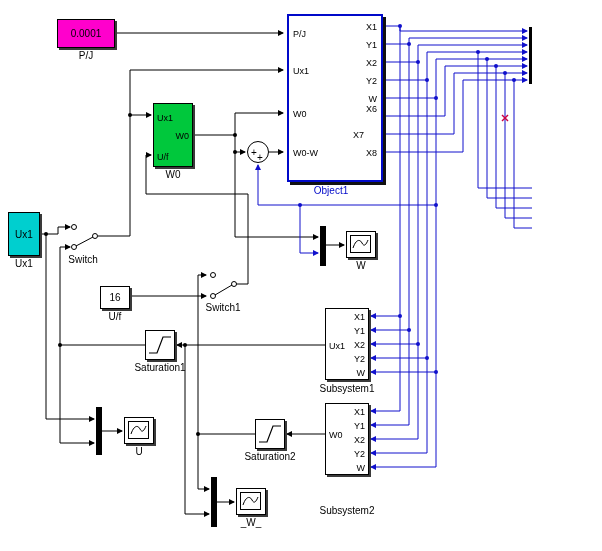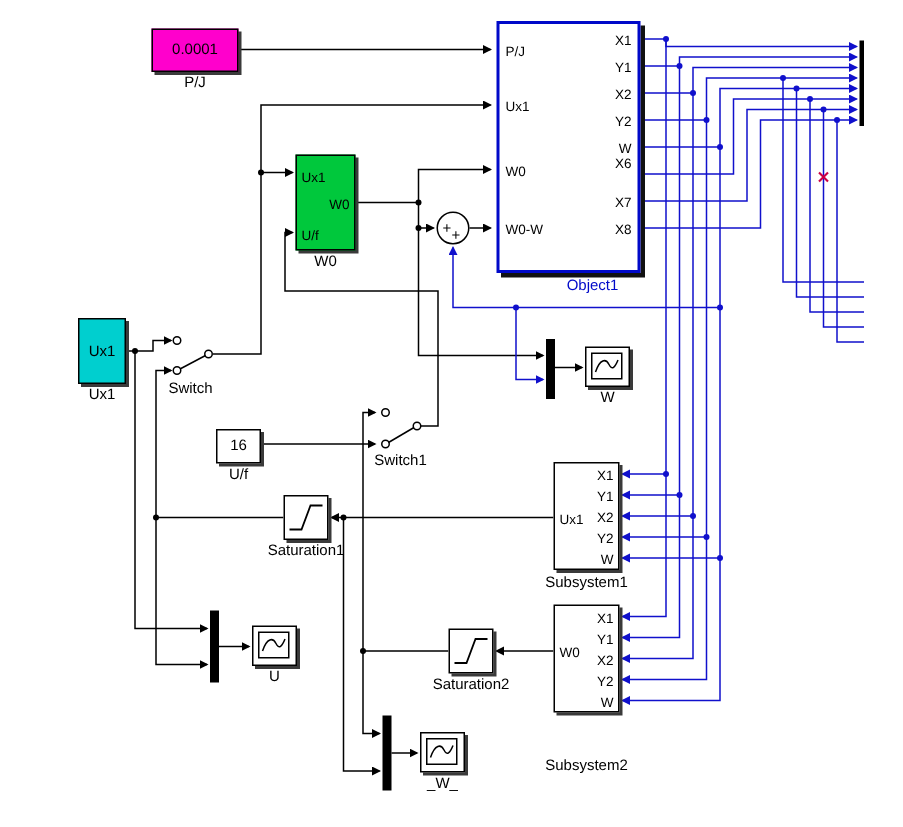--- a/index.html
+++ b/index.html
@@ -1,17 +1,17 @@
 <!DOCTYPE html>
 <html><head>
 <meta charset="utf-8">
 <style>
   html,body{margin:0;padding:0;background:#fff;}
   .canvas{position:relative;width:532px;height:551px;background:#ffffff;
-          font-family:"Liberation Sans",sans-serif;overflow:hidden;margin-left:44px;}
+          font-family:"Liberation Sans",sans-serif;overflow:hidden;}
   .wires{position:absolute;left:0;top:0;z-index:1;}
   .blk{position:absolute;border:1px solid #000;background:#fff;
        box-shadow:2px 2px 0 #3a3a3a;box-sizing:border-box;z-index:2;}
   .object1{border:2px solid #0009c9;box-shadow:3px 3px 0 #111;}
   .val{display:flex;align-items:center;justify-content:center;height:100%;
        font-size:10px;color:#000;}
   .lbl{position:absolute;font-size:10px;color:#000;transform:translateX(-50%);
        white-space:nowrap;z-index:2;}
   .lbl.blue{color:#0009c9;}
   .pin{position:absolute;font-size:9px;line-height:10px;color:#000;}
@@ -192,24 +192,24 @@
     <span class="pin" style="left:4px;top:13px">P/J</span>
     <span class="pin" style="left:4px;top:50px">Ux1</span>
     <span class="pin" style="left:4px;top:93px">W0</span>
     <span class="pin" style="left:4px;top:132px">W0-W</span>
     <span class="pin" style="right:4px;top:6px">X1</span>
     <span class="pin" style="right:4px;top:24px">Y1</span>
     <span class="pin" style="right:4px;top:42px">X2</span>
     <span class="pin" style="right:4px;top:60px">Y2</span>
     <span class="pin" style="right:4px;top:78px">W</span>
     <span class="pin" style="right:4px;top:88px">X6</span>
-    <span class="pin" style="right:4px;top:114px">X7</span>
+    <span class="pin" style="right:17px;top:114px">X7</span>
     <span class="pin" style="right:4px;top:132px">X8</span>
   </div>
-  <div class="lbl blue" style="left:351px;top:185px">Object1</div>
+  <div class="lbl blue" style="left:331px;top:185px">Object1</div>
 
   <div class="blk" style="left:325px;top:308px;width:44px;height:72px">
     <span class="pin" style="left:3px;top:32px">Ux1</span>
     <span class="pin" style="right:3px;top:3px">X1</span>
     <span class="pin" style="right:3px;top:17px">Y1</span>
     <span class="pin" style="right:3px;top:31px">X2</span>
     <span class="pin" style="right:3px;top:45px">Y2</span>
     <span class="pin" style="right:3px;top:59px">W</span>
   </div>
   <div class="lbl" style="left:347px;top:383px">Subsystem1</div>

